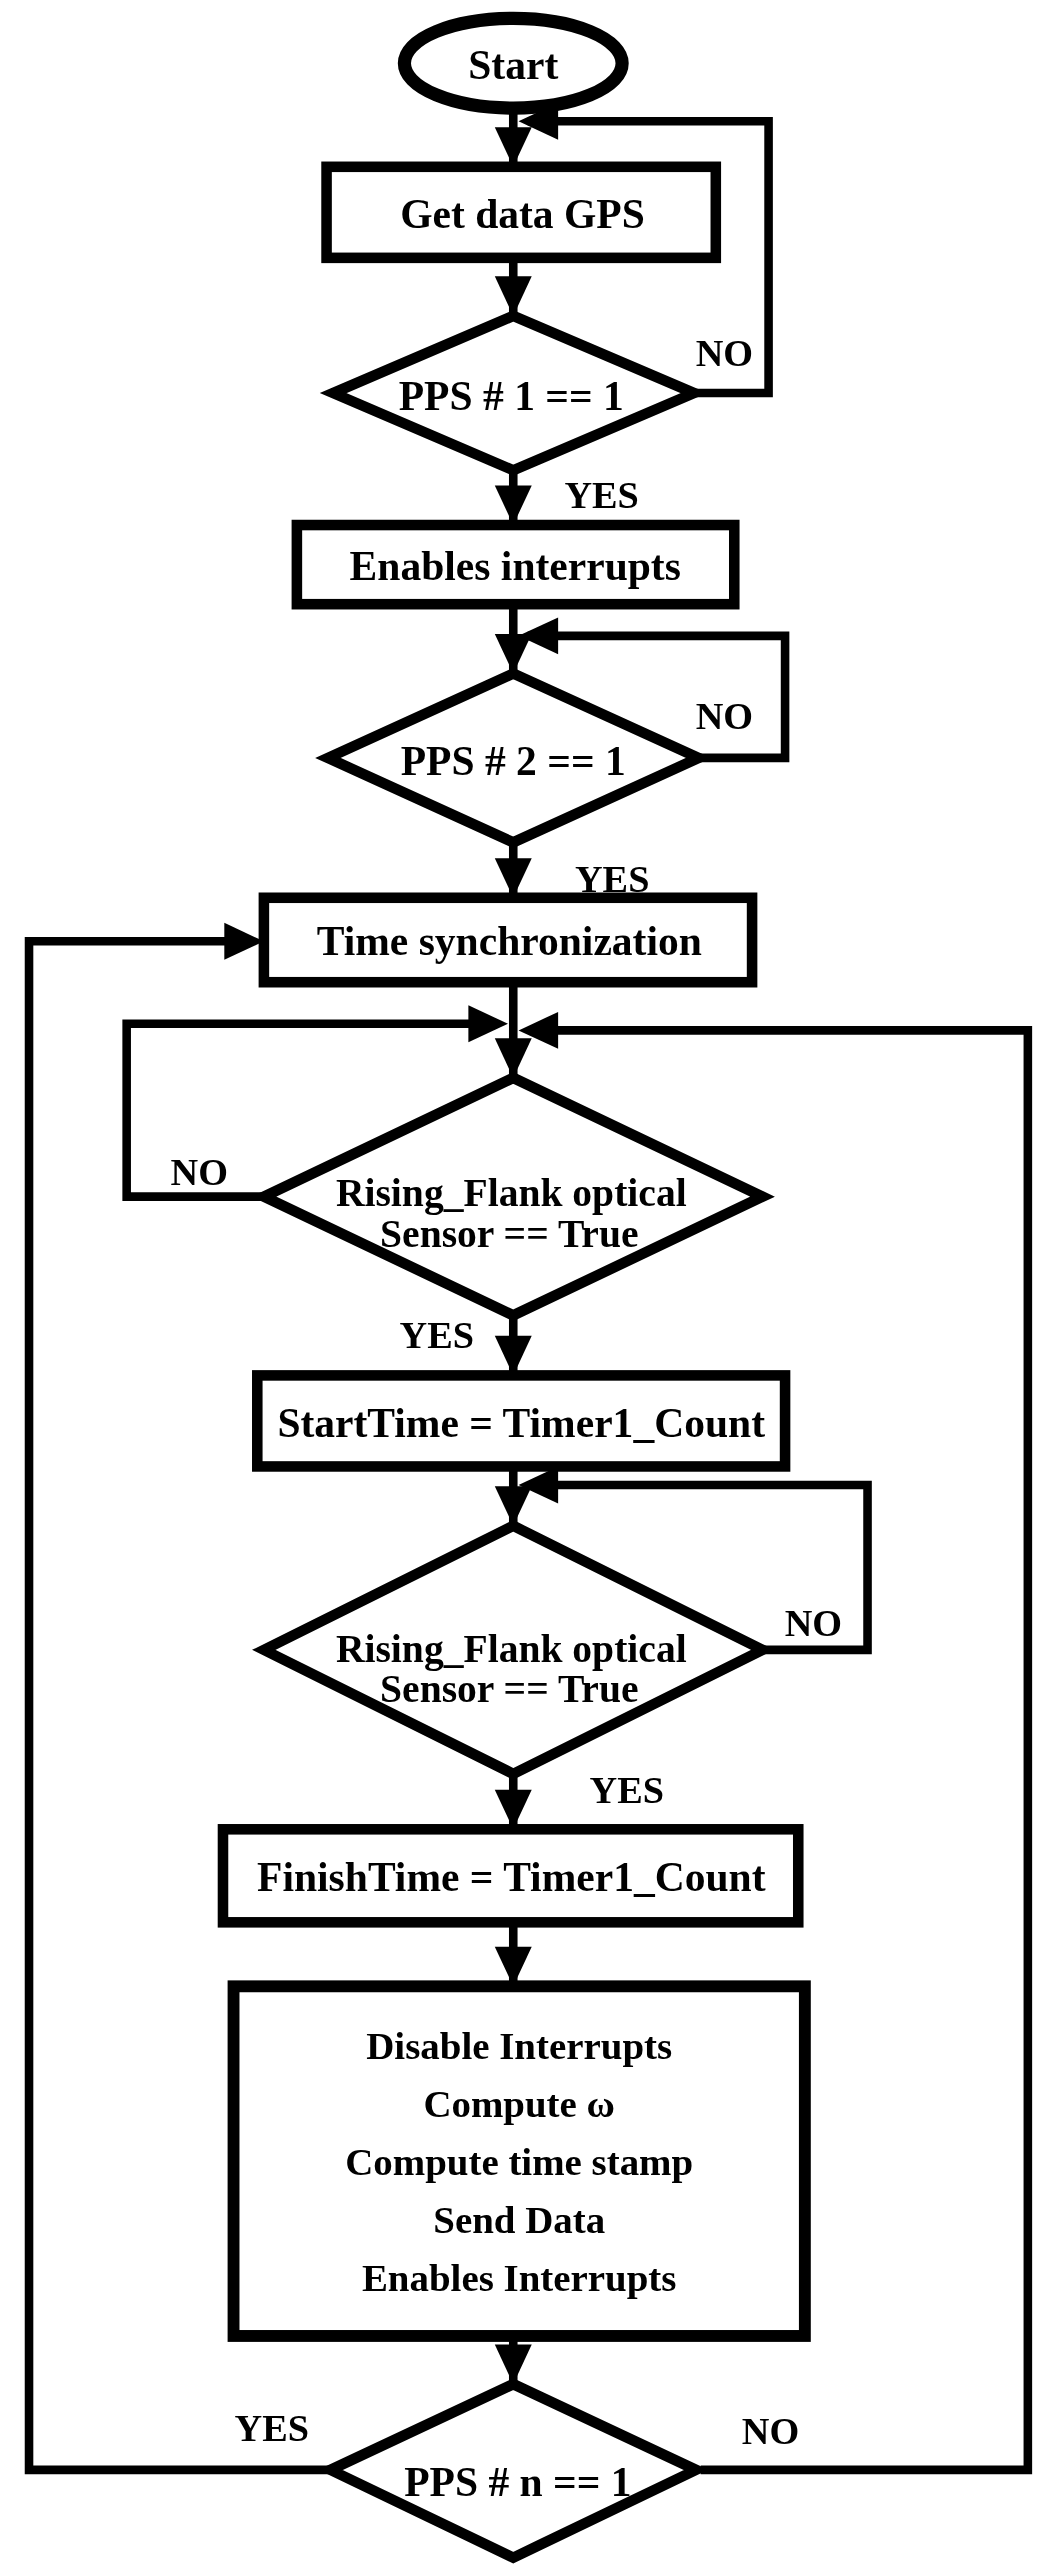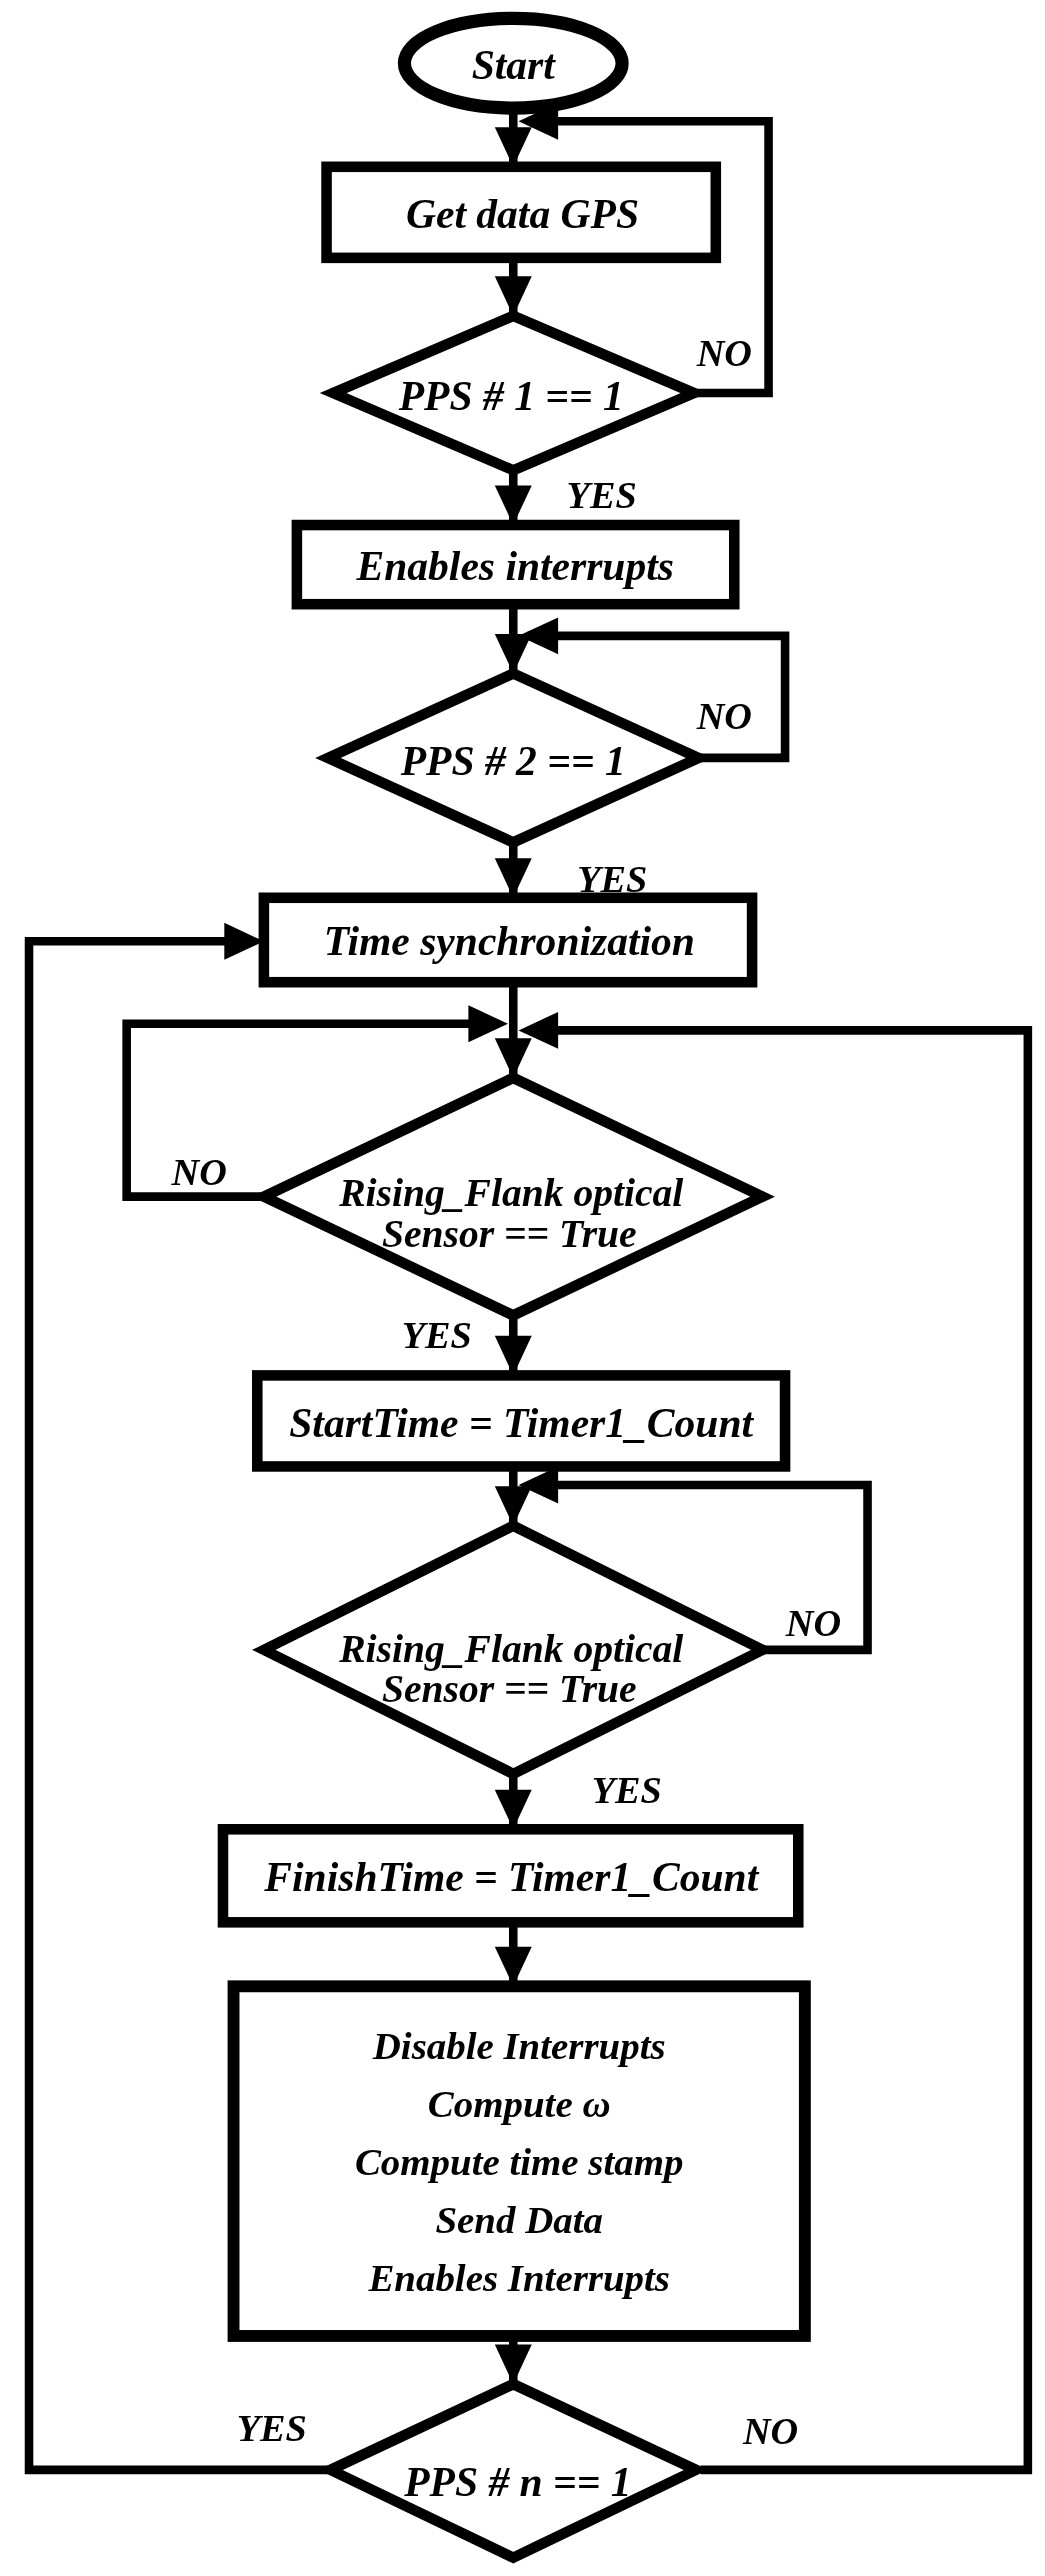--- a/index.html
+++ b/index.html
@@ -1,17 +1,17 @@
 <!DOCTYPE html>
 <html style="--line: #000000; --bg: #ffffff;font-size:10.6px"><head>
 <meta charset="utf-8">
 <style>
   :root { --line:#000000; --bg:#ffffff; }
   html,body { margin:0; padding:0; background:var(--bg); }
-  .page { width:1045px; height:2576px; background:var(--bg);font-style:italic; }
+  .page { width:1045px; height:2576px; background:var(--bg); }
   svg { display:block; }
   .shape { fill:var(--bg); stroke:var(--line); }
   .sw16 { stroke-width:16px; }
   .sw18 { stroke-width:18px; }
   .sw20 { stroke-width:20px; }
   .edge { fill:none; stroke:var(--line); stroke-width:13px; }
   .arrow { fill:var(--line); stroke:none; }
   text {
     font-family:"Liberation Serif", serif;
     font-weight:bold;

